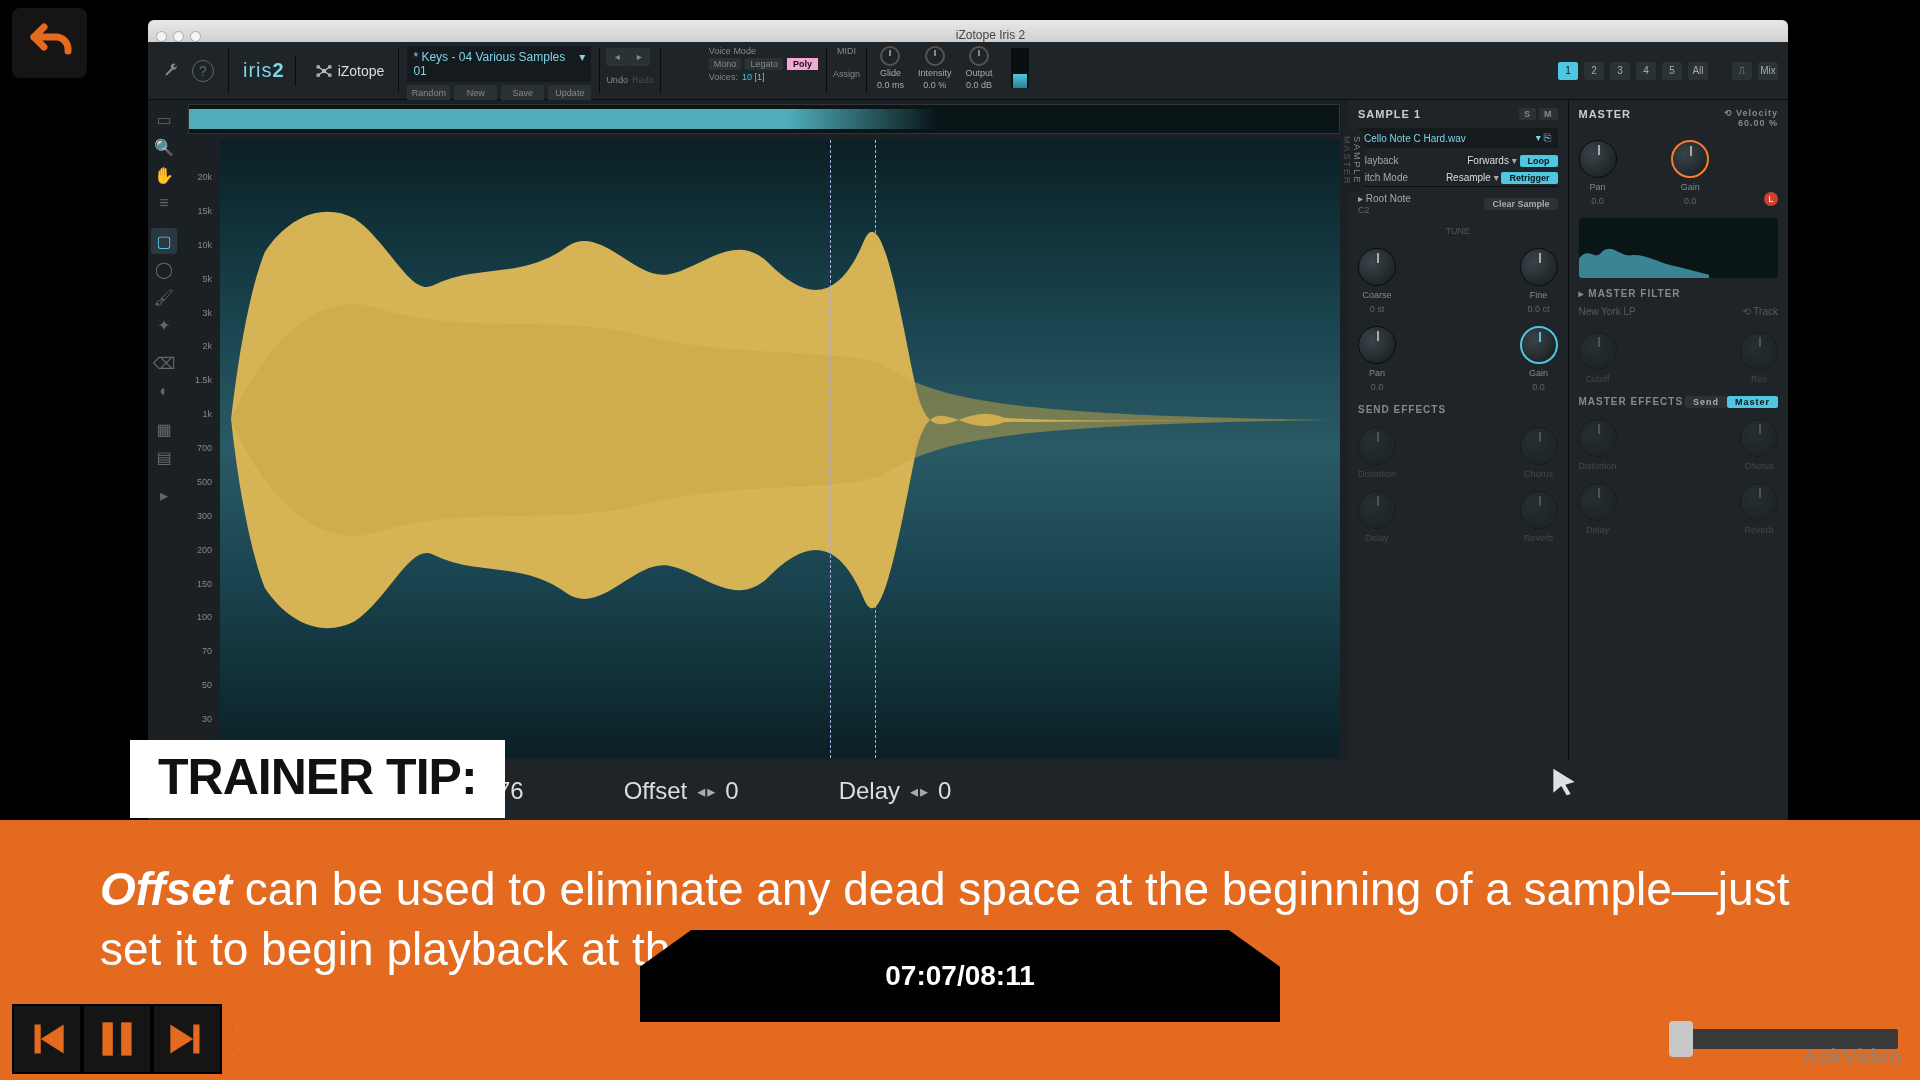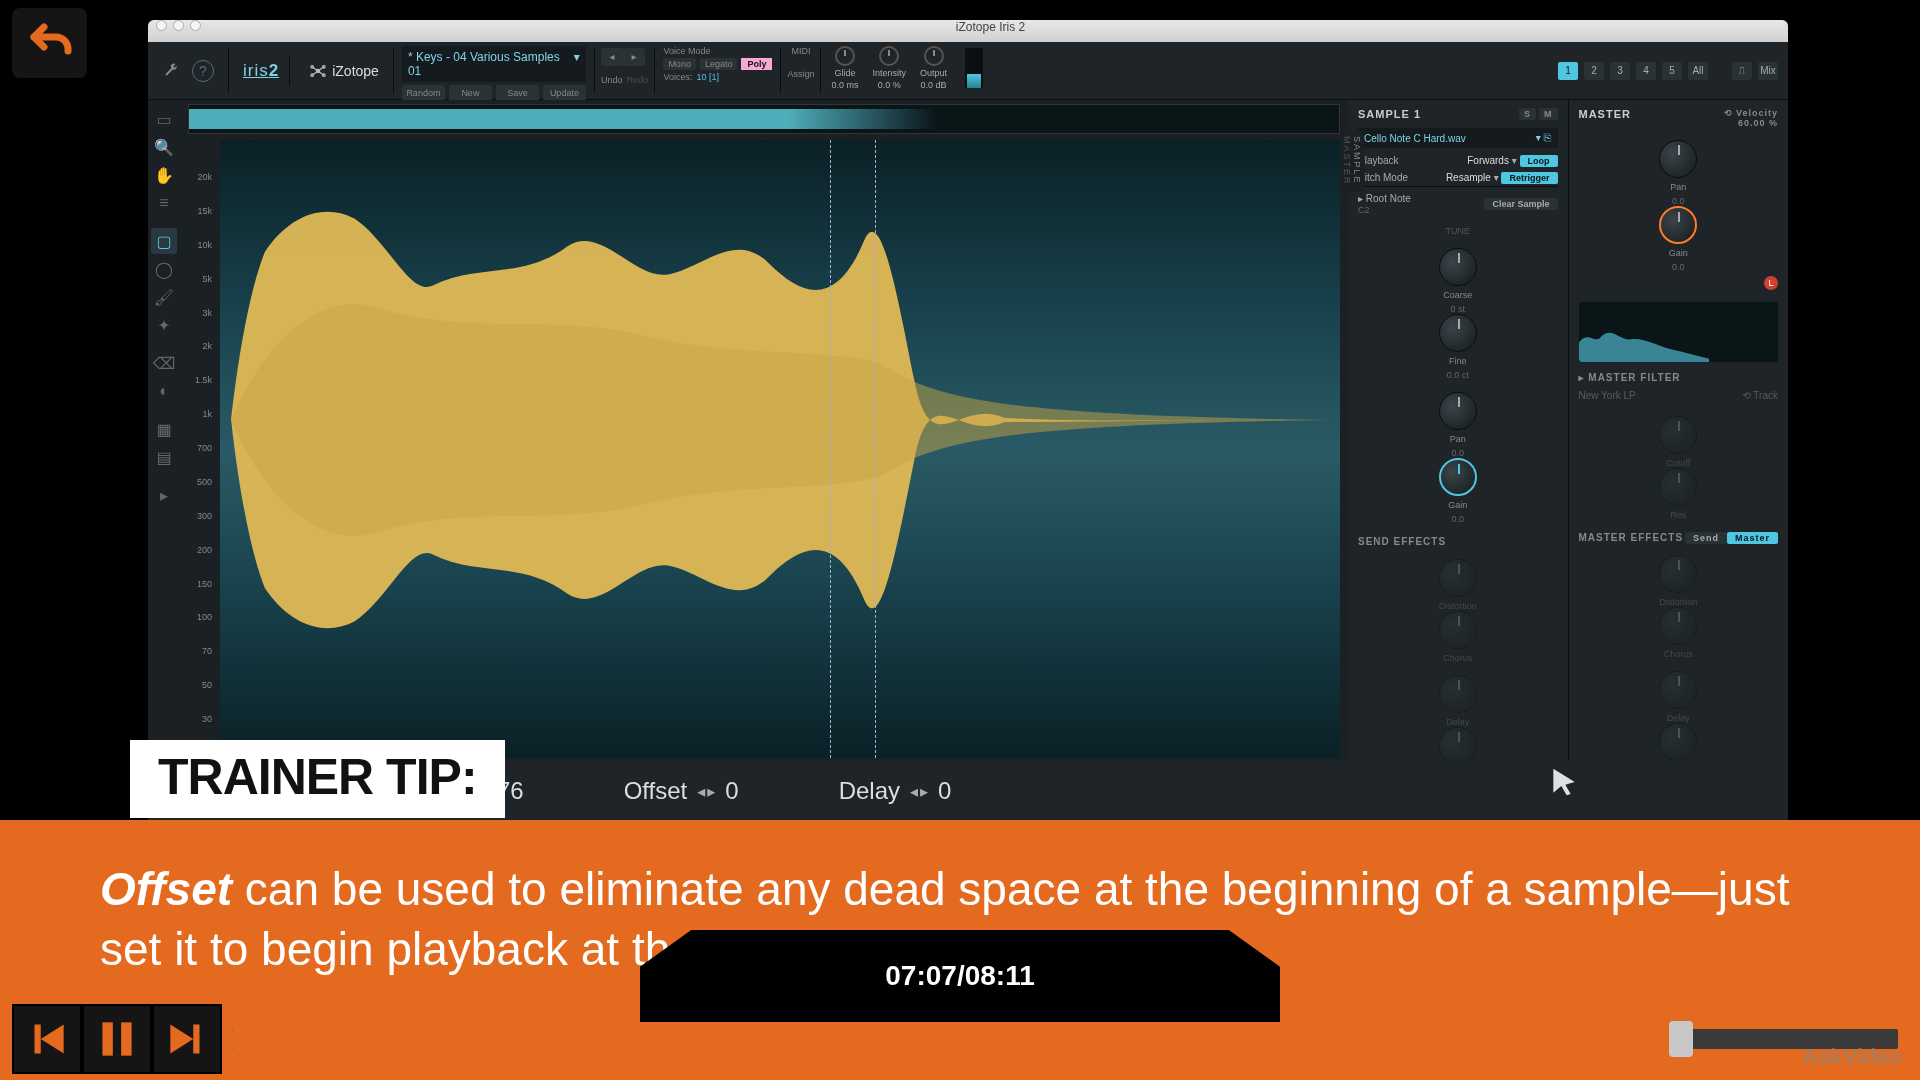--- a/index.html
+++ b/index.html
@@ -4,44 +4,44 @@
 <style>
 * { margin: 0; padding: 0; box-sizing: border-box; font-family: Arial, Helvetica, sans-serif; }
 body { background: #000; width: 1920px; height: 1080px; overflow: hidden; position: relative; }
 
 
 .back-btn { position: absolute; top: 8px; left: 12px; width: 75px; height: 70px; background: #151515; border-radius: 8px; display: flex; align-items: center; justify-content: center; }
 .back-btn svg { width: 48px; height: 48px; }
 
 
 .app-window { position: absolute; top: 20px; left: 148px; width: 1640px; height: 770px; background: #2a3033; border-radius: 6px 6px 0 0; overflow: hidden; }
-.titlebar { height: 22px; background: linear-gradient(#e8e8e8,#d0d0d0); display: flex; align-items: flex-start; padding: 0 8px; }
+.titlebar { height: 22px; background: linear-gradient(#e8e8e8,#d0d0d0); display: flex; align-items: flex-end; padding: 0 8px; }
 .traffic { display: flex; gap: 6px; }
 .tl { width: 11px; height: 11px; border-radius: 50%; border: 1px solid #aaa; background: #f5f5f5; }
 .titlebar-title { flex: 1; text-align: center; font-size: 12px; color: #444; }
 
 .topbar { height: 58px; background: #1e2427; display: flex; align-items: stretch; border-bottom: 1px solid #0a0d0f; }
 .logo-sec { display: flex; align-items: center; padding: 0 14px; gap: 10px; }
 .wrench { width: 16px; height: 16px; color: #888; }
 .help { width: 22px; height: 22px; border-radius: 50%; border: 1px solid #5a6a70; color: #5a6a70; display: flex; align-items: center; justify-content: center; font-size: 14px; margin-left: 4px; }
-.iris-logo { color: #7fd4e6; font-size: 17px; font-weight: 300; letter-spacing: 1px; text-decoration: underline; }
+.iris-logo { color: #7fd4e6; font-size: 20px; font-weight: 300; letter-spacing: 1px; }
 .iris-logo b { font-weight: 700; }
 .izotope { display: flex; align-items: center; gap: 4px; color: #ddd; font-size: 14px; margin-left: 8px; }
 .iz-icon { width: 20px; height: 20px; color: #bbb; }
 .divider-v { width: 1px; background: #0a0d0f; margin: 6px 0; }
 
 .preset-sec { padding: 4px 8px; width: 200px; }
 .preset-name { background: #141a1d; color: #7fd4e6; font-size: 12px; padding: 4px 6px; border-radius: 2px; display: flex; justify-content: center; }
 .preset-btns { display: flex; gap: 4px; margin-top: 3px; }
 .preset-btns > div { flex: 1; background: #2a3236; color: #888; font-size: 9px; padding: 3px 0; text-align: center; border-radius: 2px; }
 
 .small-sec { padding: 4px 6px; display: flex; flex-direction: column; gap: 3px; }
 .arr-btn { width: 22px; height: 18px; background: #2a3236; border-radius: 2px; display: inline-flex; align-items: center; justify-content: center; color: #888; font-size: 10px; }
 .tiny-label { color: #888; font-size: 9px; }
-.voice-sec { padding: 4px 8px; }
+.voice-sec { padding: 4px 8px; margin-left: 40px; }
 .voice-row { display: flex; gap: 4px; align-items: center; font-size: 9px; color: #888; margin-bottom: 2px; }
 .poly { background: #f9a8d4; color: #0a1518; padding: 1px 6px; border-radius: 0; font-size: 9px; font-weight: bold; }
 .mode-btn { background: #2a3236; padding: 1px 5px; border-radius: 2px; }
 
 .midi-sec { padding: 4px 6px; font-size: 9px; color: #888; display: flex; flex-direction: column; gap: 13px; align-items: center; }
 .glide-sec { display: flex; gap: 14px; padding: 4px 10px; }
 .mini-knob { display: flex; flex-direction: column; align-items: center; gap: 2px; }
 .mini-knob .kn { width: 20px; height: 20px; border-radius: 50%; border: 2px solid #555; position: relative; }
 .mini-knob .kn::after { content: ''; position: absolute; top: 2px; left: 50%; width: 2px; height: 6px; background: #888; transform: translateX(-50%); }
 .mini-knob label { font-size: 9px; color: #aaa; }
@@ -76,21 +76,21 @@
 .master-panel { flex: 1; padding: 8px 10px; }
 .panel-hdr { color: #ccc; font-size: 11px; font-weight: bold; letter-spacing: 1px; display: flex; justify-content: space-between; margin-bottom: 8px; }
 .sm-badge { display: flex; gap: 3px; }
 .sm-badge > span { background: #2a3236; color: #888; font-size: 9px; padding: 1px 5px; border-radius: 2px; }
 .sample-file { background: #141a1d; color: #7fd4e6; font-size: 10px; padding: 4px 6px; border-radius: 2px; margin-bottom: 4px; display: flex; justify-content: space-between; align-items: center; }
 .prop-row { display: flex; justify-content: space-between; align-items: center; font-size: 10px; color: #aaa; padding: 3px 0; }
 .prop-val { color: #ddd; font-size: 10px; }
 .pill { background: #4fc7e0; color: #0a1518; padding: 1px 8px; border-radius: 2px; font-size: 9px; font-weight: bold; }
 .pill.dark { background: #2a3236; color: #aaa; }
 
-.knob-row { display: flex; justify-content: space-between; margin: 12px 0; flex-direction: column; }
+.knob-row { display: flex; justify-content: space-between; margin: 12px 0; }
 .knob-item { display: flex; flex-direction: column; align-items: center; gap: 4px; }
 .knob { width: 38px; height: 38px; border-radius: 50%; background: radial-gradient(circle at 35% 35%, #3a4448, #141a1d); border: 1px solid #0a0d0f; position: relative; }
 .knob::after { content: ''; position: absolute; top: 4px; left: 50%; width: 2px; height: 10px; background: #aaa; transform-origin: 50% 15px; }
 .knob.accent::after { background: #4fc7e0; }
 .knob.orange { border: 2px solid #ff7a2a; }
 .knob-label { font-size: 9px; color: #888; }
 .knob-val { font-size: 9px; color: #666; }
 
 .section-hdr { font-size: 10px; color: #888; letter-spacing: 1px; margin: 10px 0 4px; font-weight: bold; }
 .section-hdr.caret::before { content: '▸ '; }

